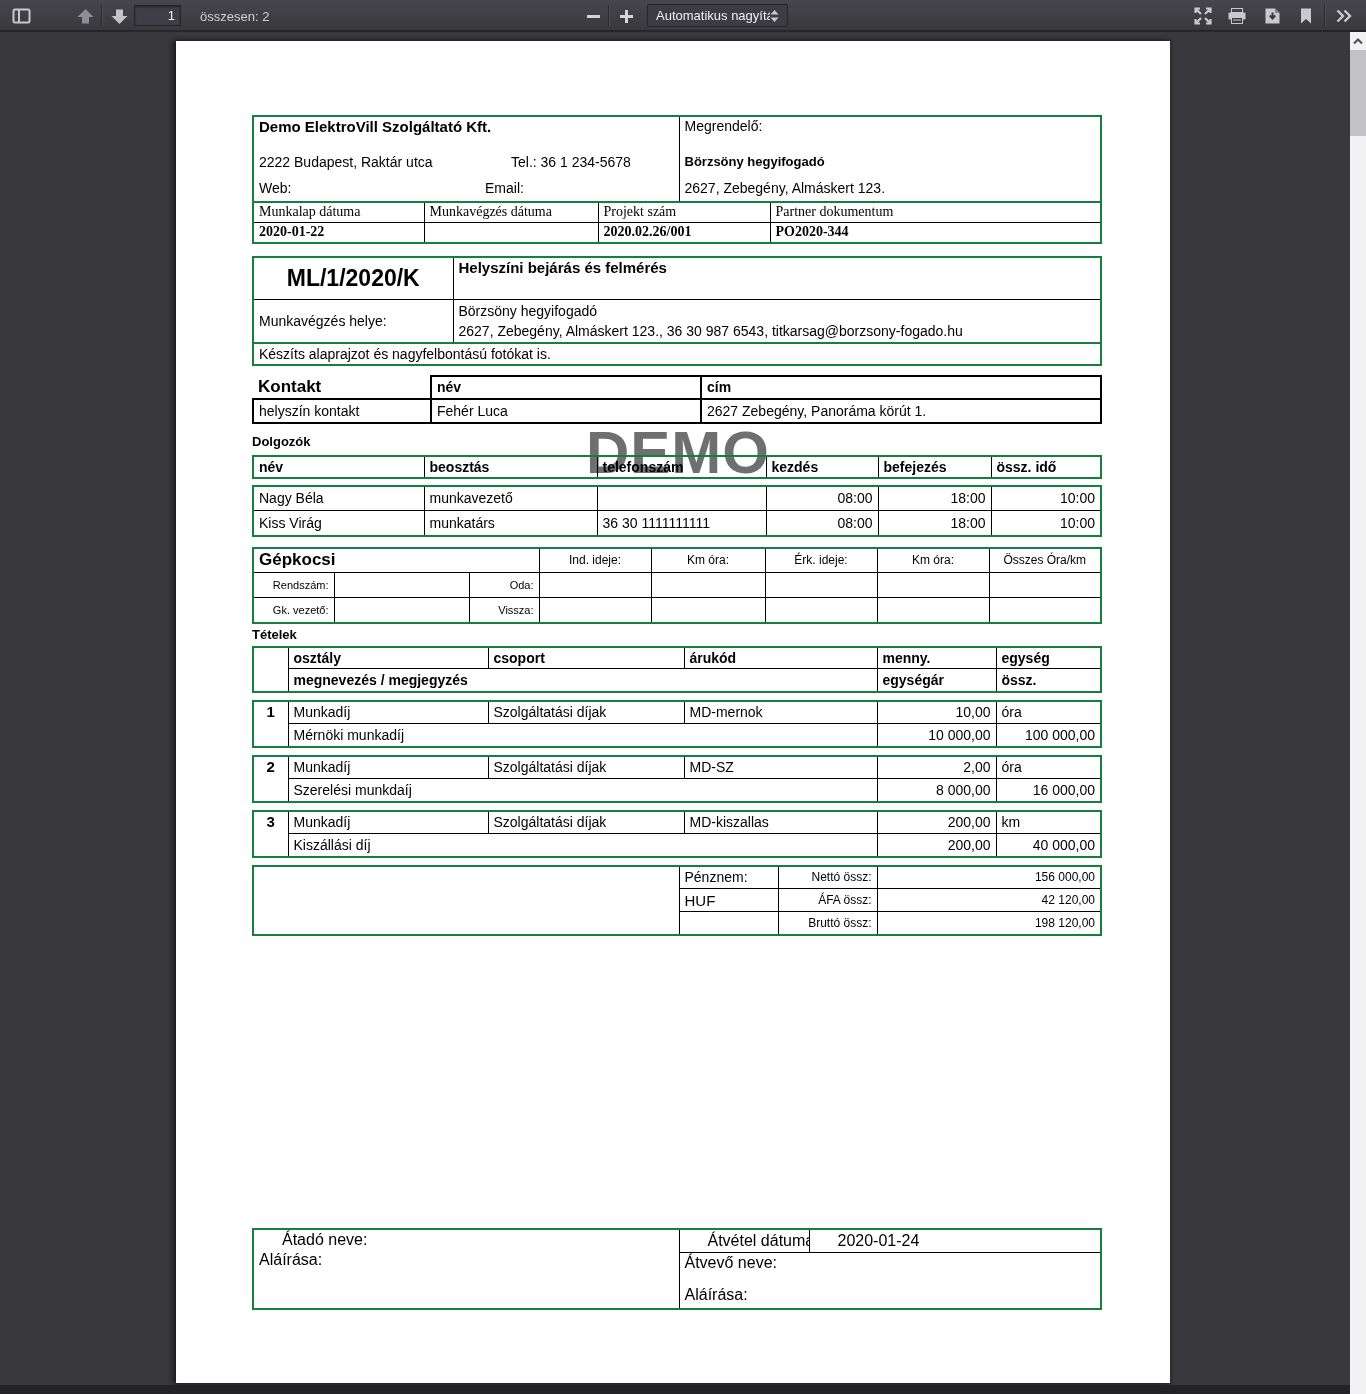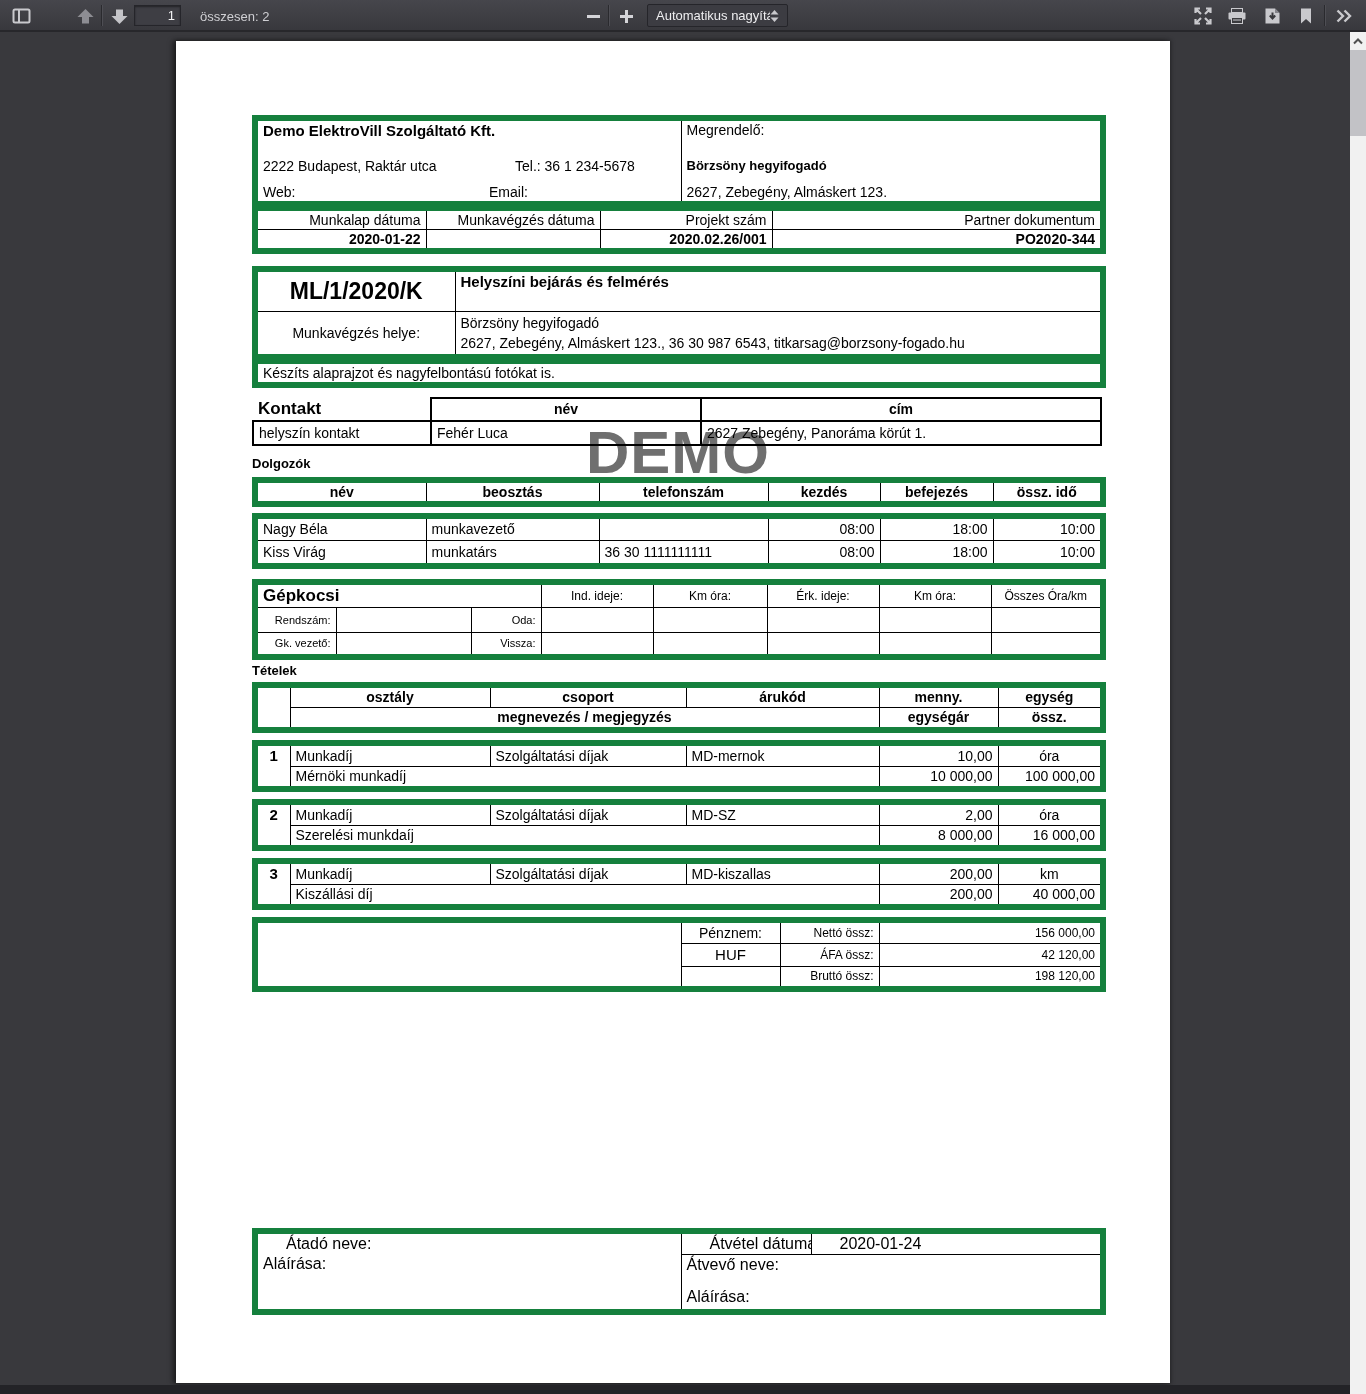--- a/index.html
+++ b/index.html
@@ -32,40 +32,40 @@
   .sb-up { position:absolute; top:0; left:0; width:16px; height:17px; background:#f1f1f1;
     display:flex; align-items:center; justify-content:center; cursor:pointer; }
   .sb-thumb { position:absolute; top:18px; left:0; width:16px; height:86px; background:#c2c2c6; cursor:pointer; }
 
   
   .page { position:absolute; left:176px; top:9px; width:994px; height:1342px; background:#fff;
     box-shadow:-4px 0 5px rgba(0,0,0,.35), 0 0 4px 1px rgba(0,0,0,.35); }
   .content { position:absolute; left:76px; top:74px; width:848px; color:#000; font-size:14px; }
 
   table { border-collapse:collapse; table-layout:fixed; width:848px; }
-  table.doc { border:6px solid #15803d; }
+  table.doc { border:2px solid #15803d; }
   table.doc td { border:1px solid #000; padding:1px 5px; overflow:hidden; white-space:nowrap; }
   td.nob { border:none !important; }
   .b { font-weight:bold; }
-  .ctr { text-align:center; }
+  .ctr { text-align:left; }
   .rt { text-align:right; }
   .sm { font-size:11px; }
   .md { font-size:12px; }
   .overlap { margin-top:-2px; }
 
   
   .tbl-company td { height:86px; vertical-align:top; }
   .hcell { position:relative; height:100%; }
   .hline2 { position:absolute; top:36px; left:0; }
   .htel   { position:absolute; top:36px; left:252px;text-align:center; }
   .hline3 { position:absolute; top:62px; left:0; }
   .hemail { position:absolute; top:62px; left:226px; }
   .cust-name { position:absolute; top:36px; left:0; font-size:13px; font-weight:bold; }
   .cust-addr { position:absolute; top:62px; left:0; }
-  .tbl-meta td { height:20px; text-align:right; }
+  .tbl-meta td { height:20px; text-align:left;font-family:Liberation Serif, serif; }
   .tbl-meta tr.vals td { height:21px; font-weight:bold; }
 
   .tbl-ml td { height:42px; }
   .ml-id { font-size:23px; font-weight:bold; text-align:center; }
   .ml-title { vertical-align:top; font-weight:bold; font-size:15px; }
   .loc-lines { line-height:20px; }
   .tbl-note td { height:22px; }
 
   .tbl-kontakt tr.hd td { height:21px; }
   .tbl-kontakt tr.dt td { height:24px; }

